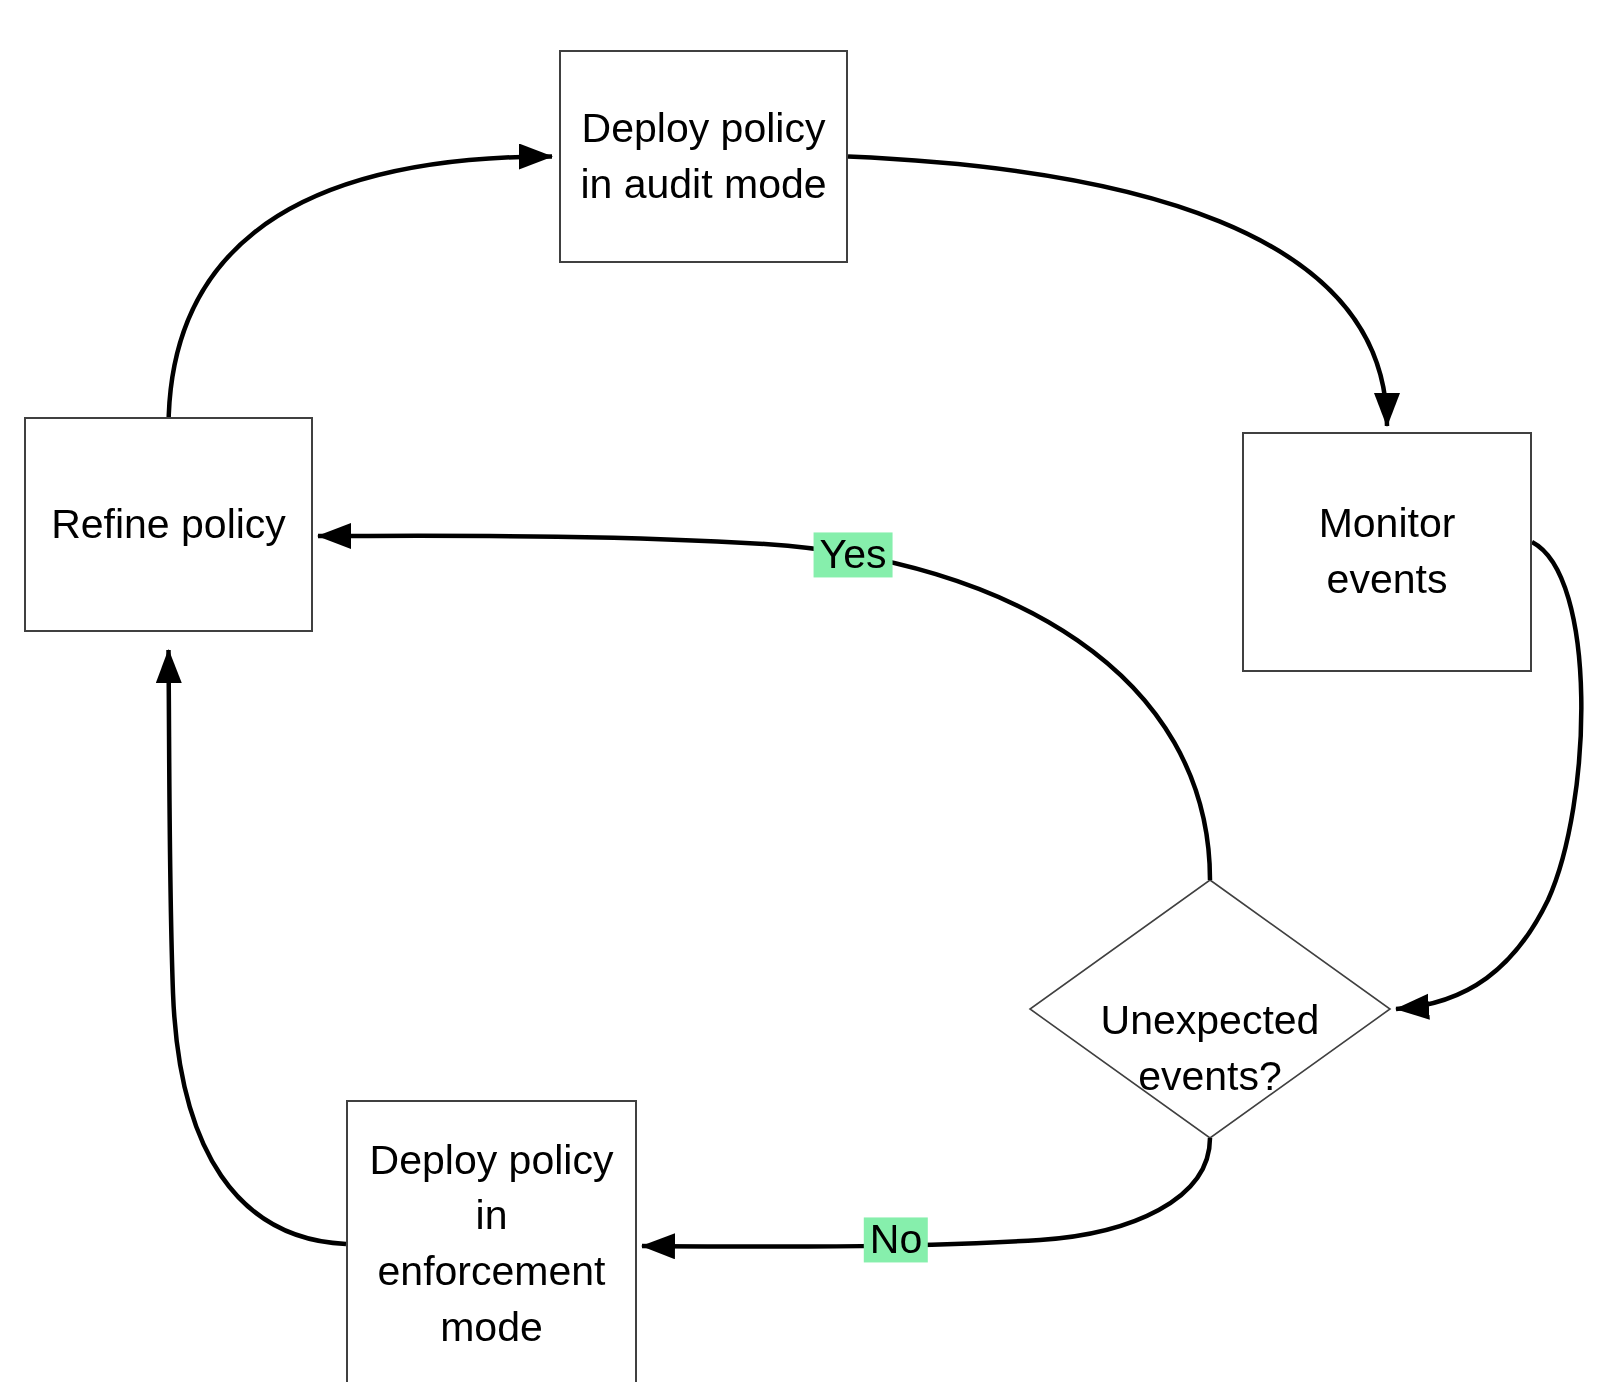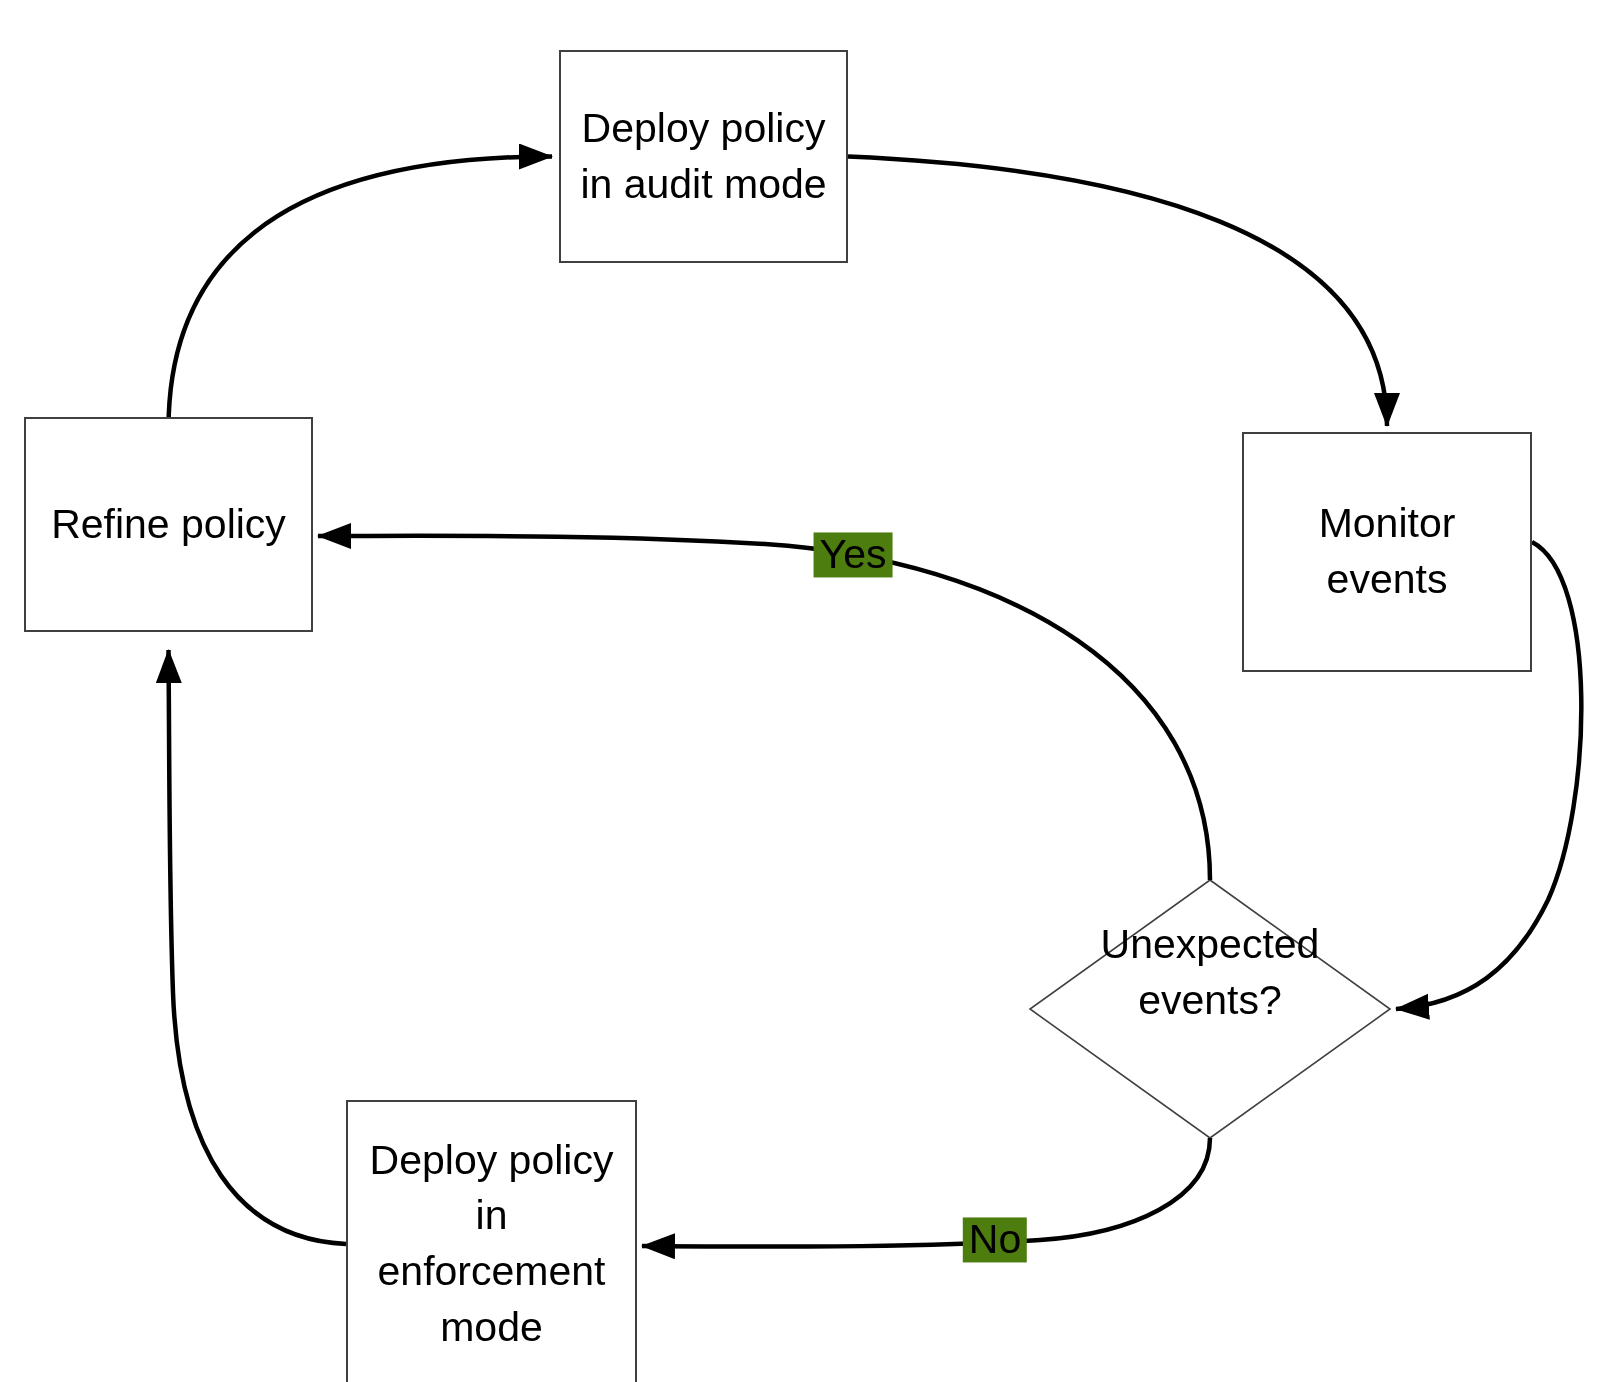--- a/index.html
+++ b/index.html
@@ -35,21 +35,21 @@
     position:absolute;
     display:flex;align-items:center;justify-content:center;
     text-align:center;
     background:transparent;border:none;
     font-size:41px;line-height:1.36;
     white-space:pre-line;
   }
   .edge-label{
     position:absolute;
     transform:translate(-50%,-50%);
-    background:#4d7c0f;
+    background:#86efac;
     padding:0 6px;
     font-size:41px;line-height:1.1;
     text-align:center;
   }
 </style>
 </head>
 <body>
 
 <div class="stage">
 
@@ -89,22 +89,22 @@
     <span>Refine policy</span>
   </div>
 
   <div class="node" style="left:346px;top:1072px;width:291px;height:288px">
     <span>Deploy policy
 in
 enforcement
 mode</span>
   </div>
 
-  <div class="diamond-label" style="left:1060px;top:864px;width:300px;height:162px">
+  <div class="diamond-label" style="left:1060px;top:940px;width:300px;height:162px">
     <span>Unexpected
 events?</span>
   </div>
 
   <div class="edge-label" style="left:853px;top:527px">Yes</div>
 
-  <div class="edge-label" style="left:995px;top:1212px">No</div>
+  <div class="edge-label" style="left:896px;top:1212px">No</div>
 
 </div>
 
 </body></html>

